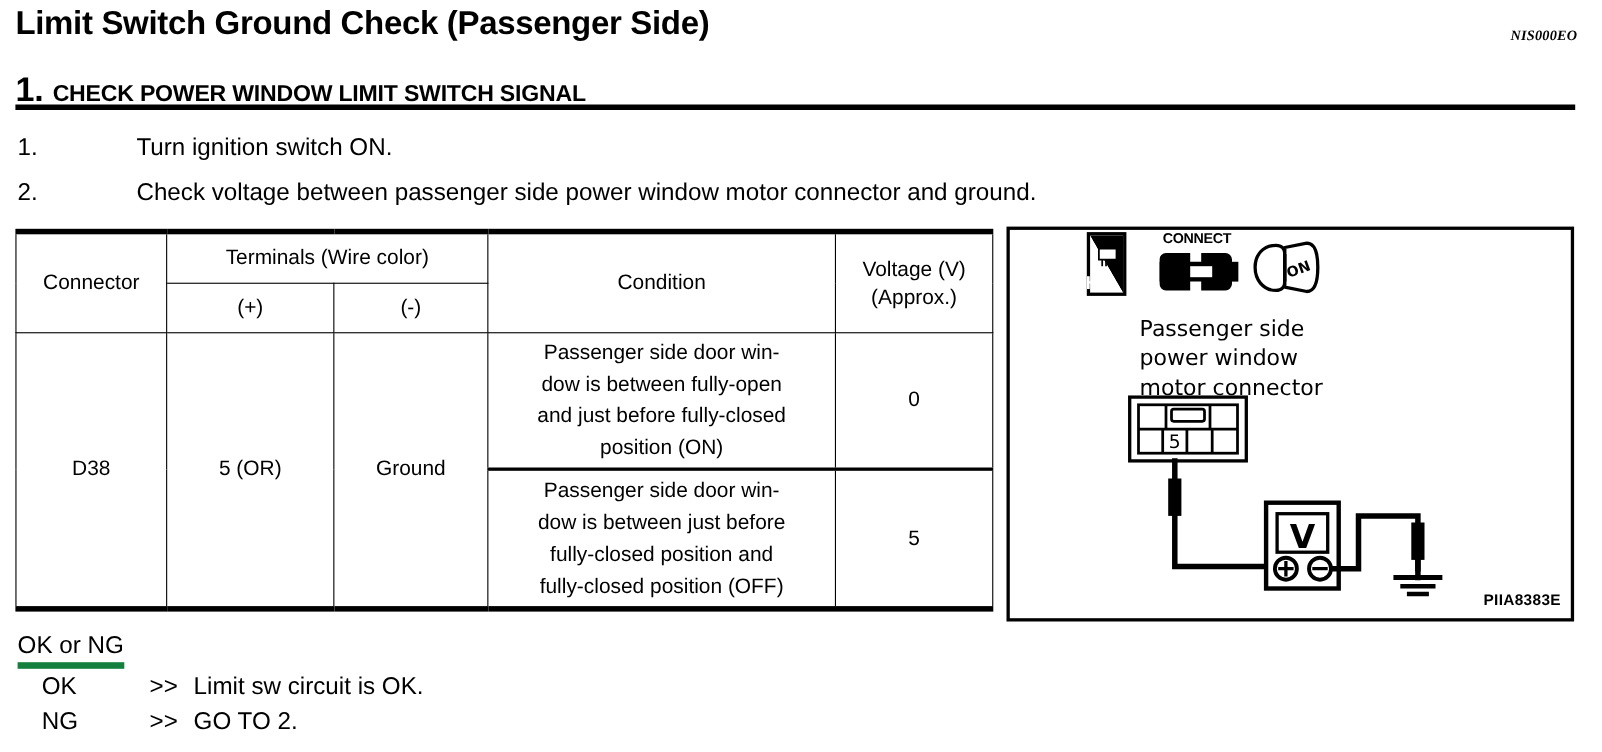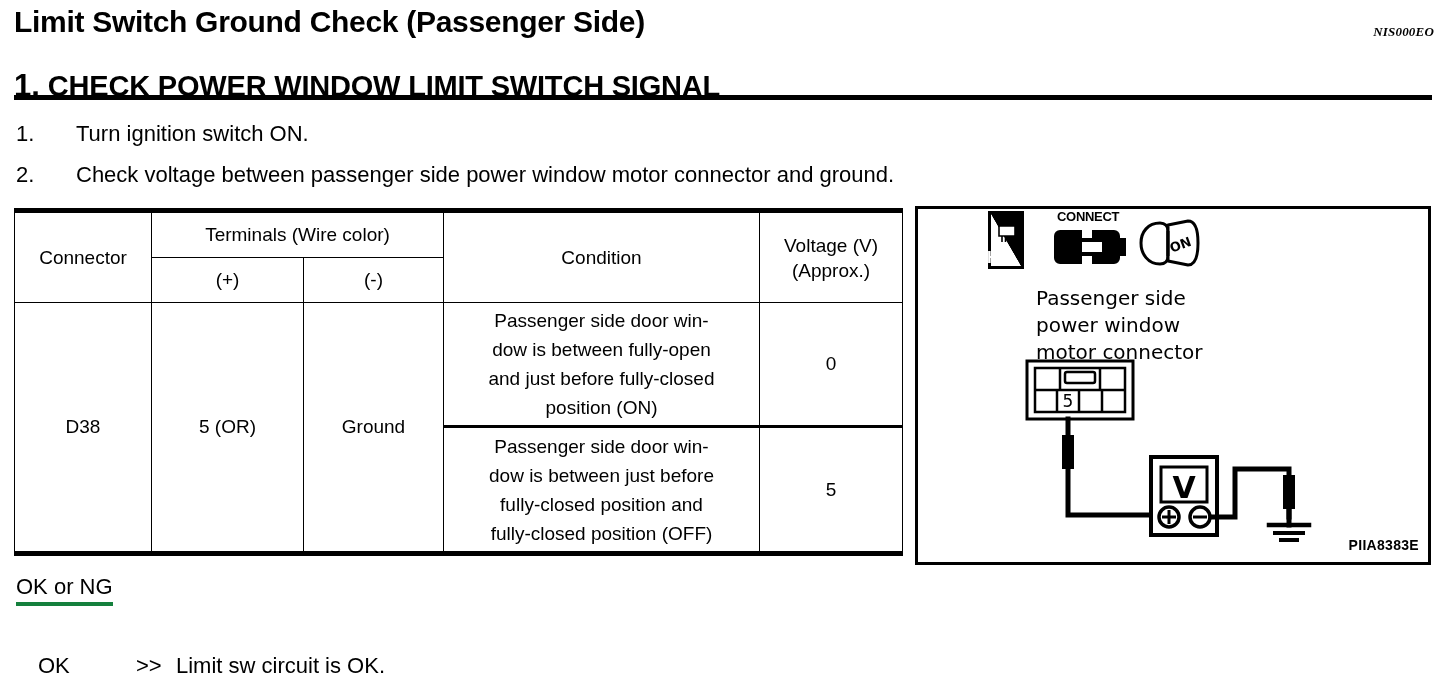--- a/index.html
+++ b/index.html
@@ -35,21 +35,21 @@
     align-items: baseline;
     margin-top: 2px;
   }
   #step-number {
     font-size: 31px;
     font-weight: bold;
     line-height: 32px;
     margin-right: 8px;
   }
   #step-heading-text {
-    font-size: 29px;
+    font-size: 21px;
     font-weight: bold;
     letter-spacing: -0.2px;
     line-height: 28px;
     white-space: nowrap;
     margin-top: 30px;
   }
   #doc-ref-code {
     position: absolute;
     right: 0px;
     top: 20px;
@@ -79,21 +79,21 @@
     display: flex;
     align-items: baseline;
     font-size: 22px;
     line-height: 41px;
     white-space: nowrap;
   }
   .proc-step-num {
     width: 60px;
     flex: 0 0 60px;
   }
-  .proc-step-text { flex: 1 1 auto; }
+  .proc-step-text { flex: 1 1 auto; margin-left: 48px; }
 
   
   #spec-table {
     position: absolute;
     left: 14px;
     top: 208px;
     width: 888px;
     border-collapse: collapse;
     table-layout: fixed;
     font-size: 19px;
@@ -228,31 +228,30 @@
   #result-section {
     position: absolute;
     left: 16px;
     top: 572px;
     width: 700px;
   }
   #result-heading {
     font-size: 22px;
     line-height: 30px;
     display: inline-block;
-    border-bottom: 4px solid #15803d;
+    border-bottom: 6px solid #15803d;
     padding-bottom: 0px;
   }
   .result-row {
     display: flex;
     align-items: baseline;
     font-size: 22px;
     line-height: 32px;
     margin-left: 22px;
     white-space: nowrap;
-    margin-top: 44px;
   }
   .result-key { width: 98px; flex: 0 0 98px; }
   .result-arrow { width: 40px; flex: 0 0 40px; }
   .result-val { flex: 1 1 auto; }
 </style>
 </head>
 <body>
 
 <div id="header-block">
   <div id="page-title">Limit Switch Ground Check (Passenger Side)</div>

